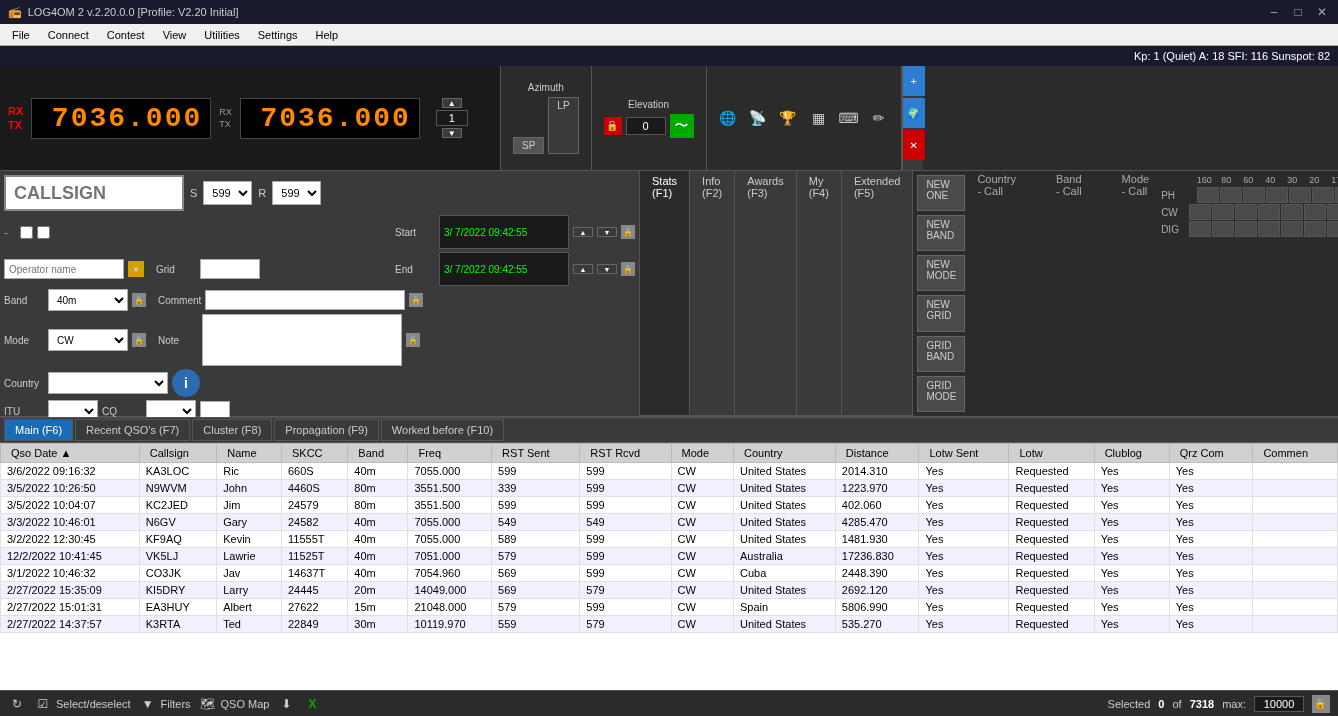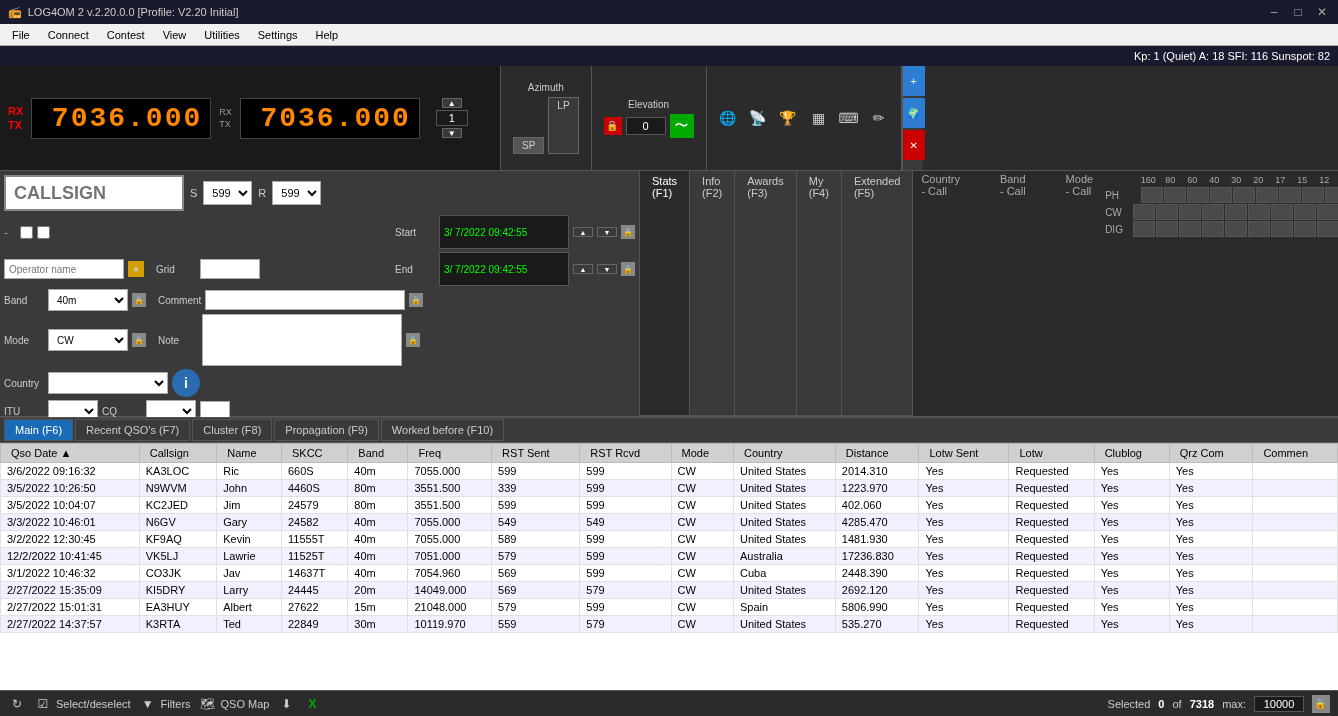--- a/index.html
+++ b/index.html
@@ -771,20 +771,28 @@
 
     <div id="rightpanel">
       <div class="tab-bar">
         <div class="tab active">Stats (F1)</div>
         <div class="tab">Info (F2)</div>
         <div class="tab">Awards (F3)</div>
         <div class="tab">My (F4)</div>
         <div class="tab">Extended (F5)</div>
       </div>
 
+      <div class="stats-grid-btns">
+        <div class="stats-btn">NEW ONE</div>
+        <div class="stats-btn">NEW BAND</div>
+        <div class="stats-btn">NEW MODE</div>
+        <div class="stats-btn">NEW GRID</div>
+        <div class="stats-btn">GRID BAND</div>
+        <div class="stats-btn">GRID MODE</div>
+      </div>
 
       <div class="stats-labels">
         <span>Country - Call</span>
         <span>Band - Call</span>
         <span>Mode - Call</span>
       </div>
 
       <div class="band-grid-container">
         <div style="display:flex;padding-left:4px;margin-bottom:2px;">
           <div style="width:28px;"></div>

